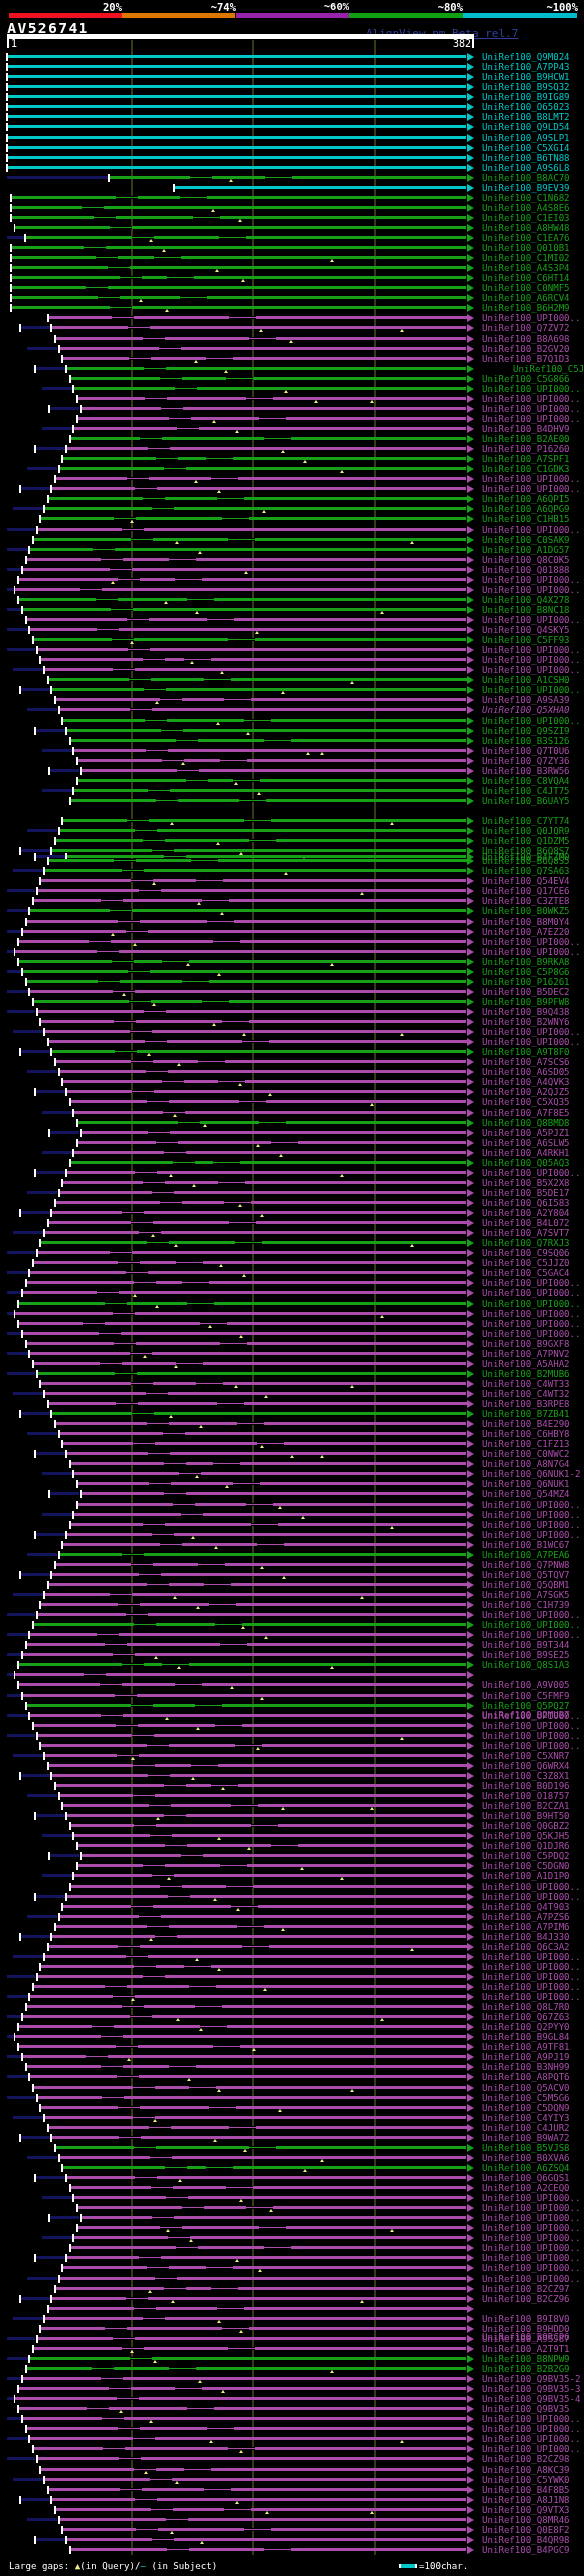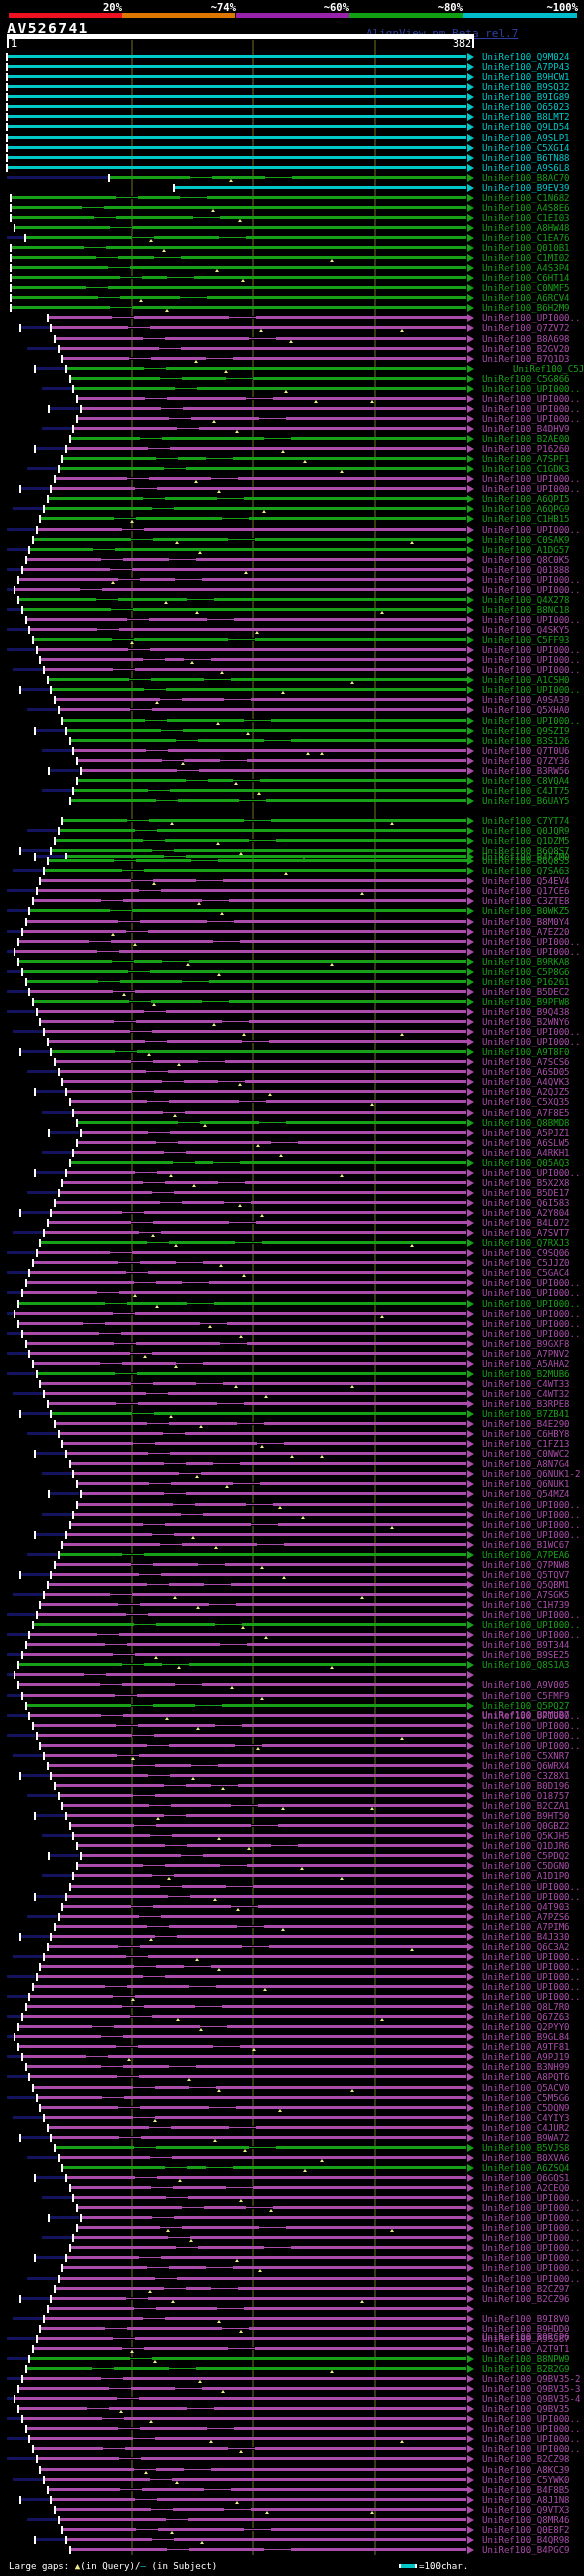--- a/index.html
+++ b/index.html
@@ -39,21 +39,21 @@
 </head>
 <body>
 
 <div class="screen">
   <div id="scale">
       <div class="scale-seg" style="left: 9.1px; width: 113px; background: rgb(238, 17, 34);"></div>
       <div class="scale-lab" style="left: 122px;">20%</div>
       <div class="scale-seg" style="left: 122px; width: 113px; background: rgb(221, 119, 0);"></div>
       <div class="scale-lab" style="left: 236px;">~74%</div>
       <div class="scale-seg" style="left: 236px; width: 113px; background: rgb(153, 34, 170);"></div>
-      <div class="scale-lab" style="left: 349px;">~60%</div>
+      <div class="scale-lab" style="left: 349px; font-family: Liberation Mono, monospace;">~60%</div>
       <div class="scale-seg" style="left: 349px; width: 114px; background: rgb(17, 160, 17);"></div>
       <div class="scale-lab" style="left: 463px;">~80%</div>
       <div class="scale-seg" style="left: 463px; width: 114px; background: rgb(0, 187, 204);"></div>
       <div class="scale-lab" style="left: 578px;">~100%</div>
     </div>
   <div class="qid">AV526741</div>
   <div class="wm">AlignView.pm Beta rel.7</div>
   <div class="rulerbar"></div>
   <div class="rtick" style="left:7.3px"></div>
   <div class="rlab" style="left:11px">1</div>
@@ -762,21 +762,21 @@
         <div class="lbl" style="color: rgb(170, 76, 170);">UniRef100_A9SA39</div>
       </div>
       <div class="row" style="top: 705px;">
         <div class="lead" style="left: 27.4px; width: 30px; background: rgb(20, 20, 94);"></div>
         <div class="bar" style="left: 58px; width: 408px; background: rgb(170, 76, 170);"></div>
         <div class="thingap" style="left: 130px; width: 22px;">
           <div class="thinline" style="background: rgb(170, 76, 170);"></div>
         </div>
         <div class="tick" style="left: 58px; background: rgb(255, 255, 255);"></div>
         <div class="arrow" style="border-left-color: rgb(170, 76, 170);"></div>
-        <div class="lbl" style="color: rgb(170, 76, 170);">UniRef100_Q5XHA0</div>
+        <div class="lbl" style="color: rgb(170, 76, 170); font-style: italic;">UniRef100_Q5XHA0</div>
       </div>
       <div class="row" style="top: 716px;">
         <div class="bar" style="left: 62px; width: 404px; background: rgb(24, 160, 24);"></div>
         <div class="thingap" style="left: 145px; width: 22px;">
           <div class="thinline" style="background: rgb(24, 160, 24);"></div>
         </div>
         <div class="thingap" style="left: 244px; width: 27.4px;">
           <div class="thinline" style="background: rgb(24, 160, 24);"></div>
         </div>
         <div class="tri" style="left: 216px; border-bottom-color: rgb(238, 238, 136);"></div>

